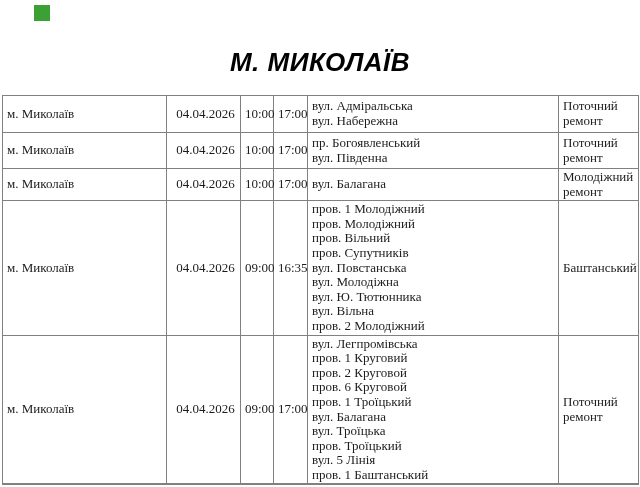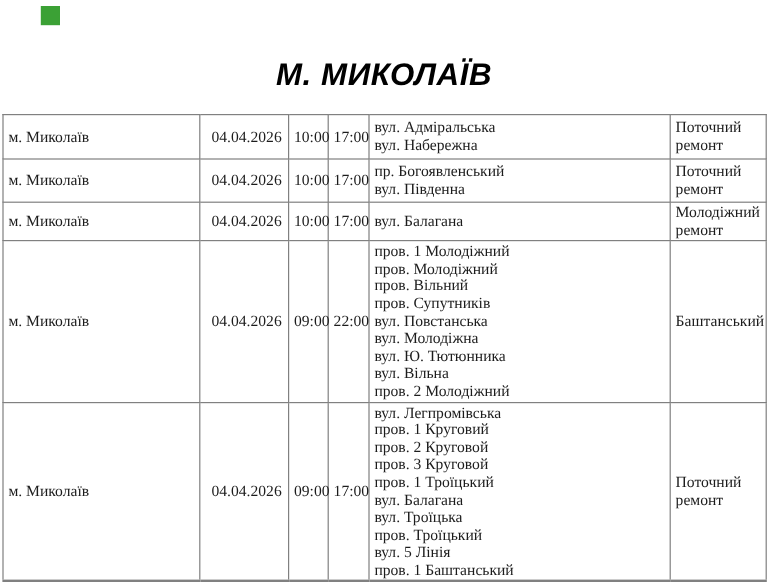--- a/index.html
+++ b/index.html
@@ -92,41 +92,41 @@
       <td class="c-date">04.04.2026</td>
       <td class="c-time">10:00</td>
       <td class="c-time">17:00</td>
       <td class="c-streets">вул. Балагана</td>
       <td class="c-type">Молодіжний ремонт</td>
     </tr>
     <tr style="height:134px">
       <td class="c-city">м. Миколаїв</td>
       <td class="c-date">04.04.2026</td>
       <td class="c-time">09:00</td>
-      <td class="c-time">22:00</td>
+      <td class="c-time">16:35</td>
       <td class="c-streets">пров. 1 Молодіжний
 пров. Молодіжний
 пров. Вільний
 пров. Супутників
 вул. Повстанська
 вул. Молодіжна
 вул. Ю. Тютюнника
 вул. Вільна
 пров. 2 Молодіжний</td>
       <td class="c-type">Баштанський</td>
     </tr>
     <tr style="height:146px">
       <td class="c-city">м. Миколаїв</td>
       <td class="c-date">04.04.2026</td>
       <td class="c-time">09:00</td>
       <td class="c-time">17:00</td>
       <td class="c-streets">вул. Легпромівська
 пров. 1 Круговий
 пров. 2 Круговой
-пров. 3 Круговой
+пров. 6 Круговой
 пров. 1 Троїцький
 вул. Балагана
 вул. Троїцька
 пров. Троїцький
 вул. 5 Лінія
 пров. 1 Баштанський</td>
       <td class="c-type">Поточний ремонт</td>
     </tr>
   </tbody>
 </table>

